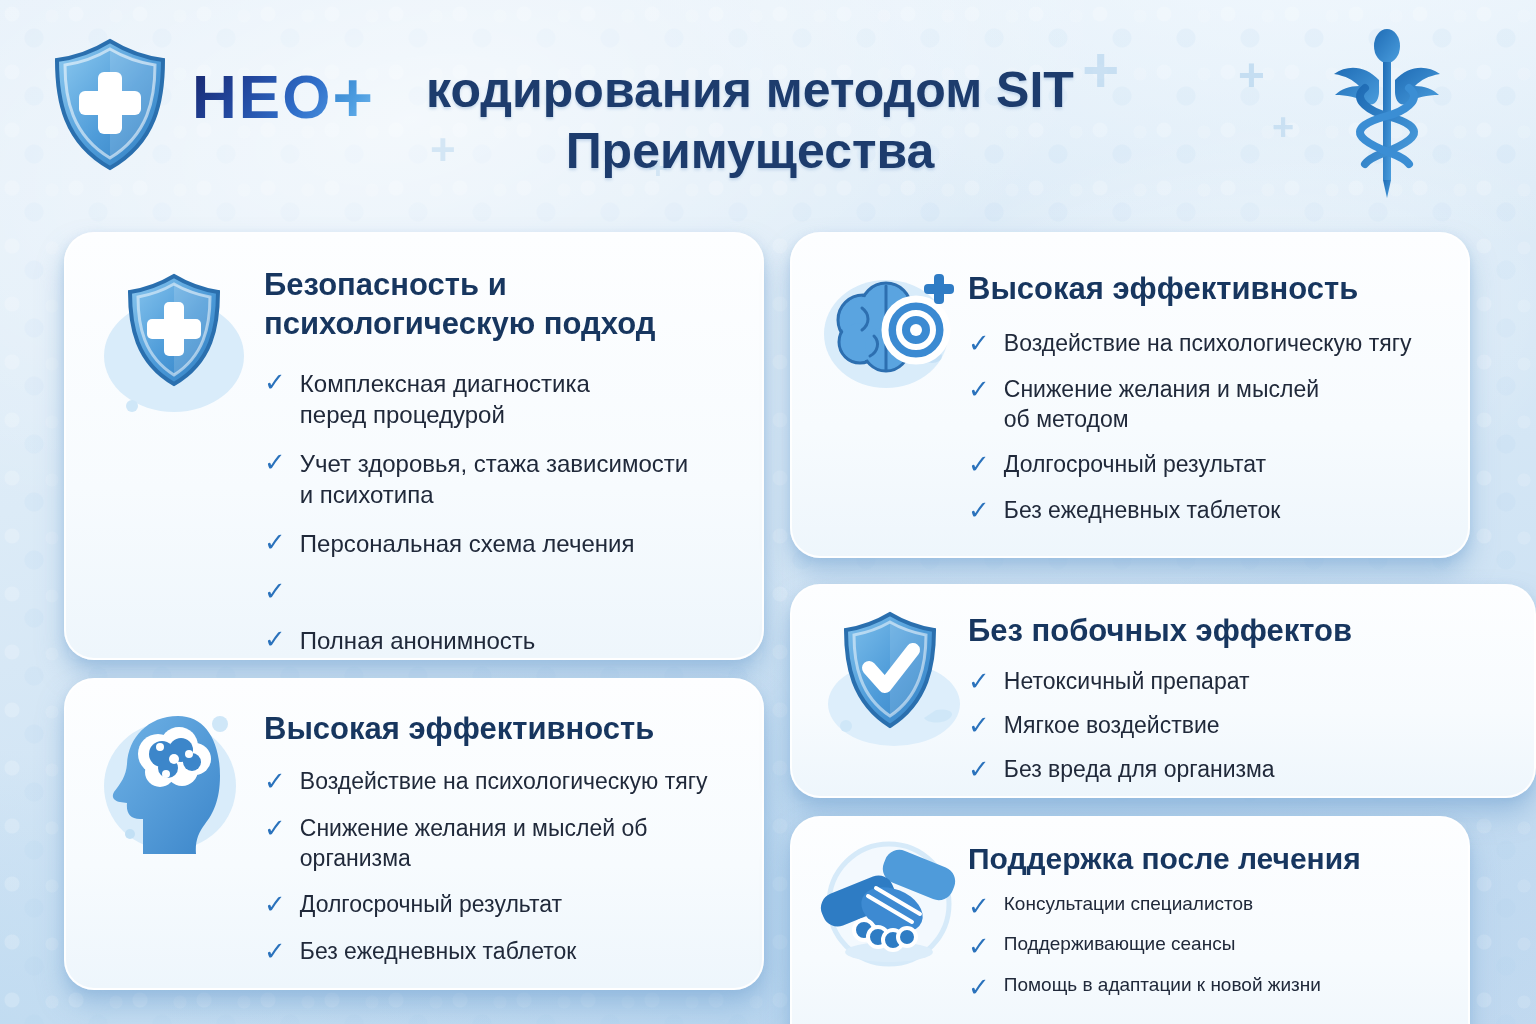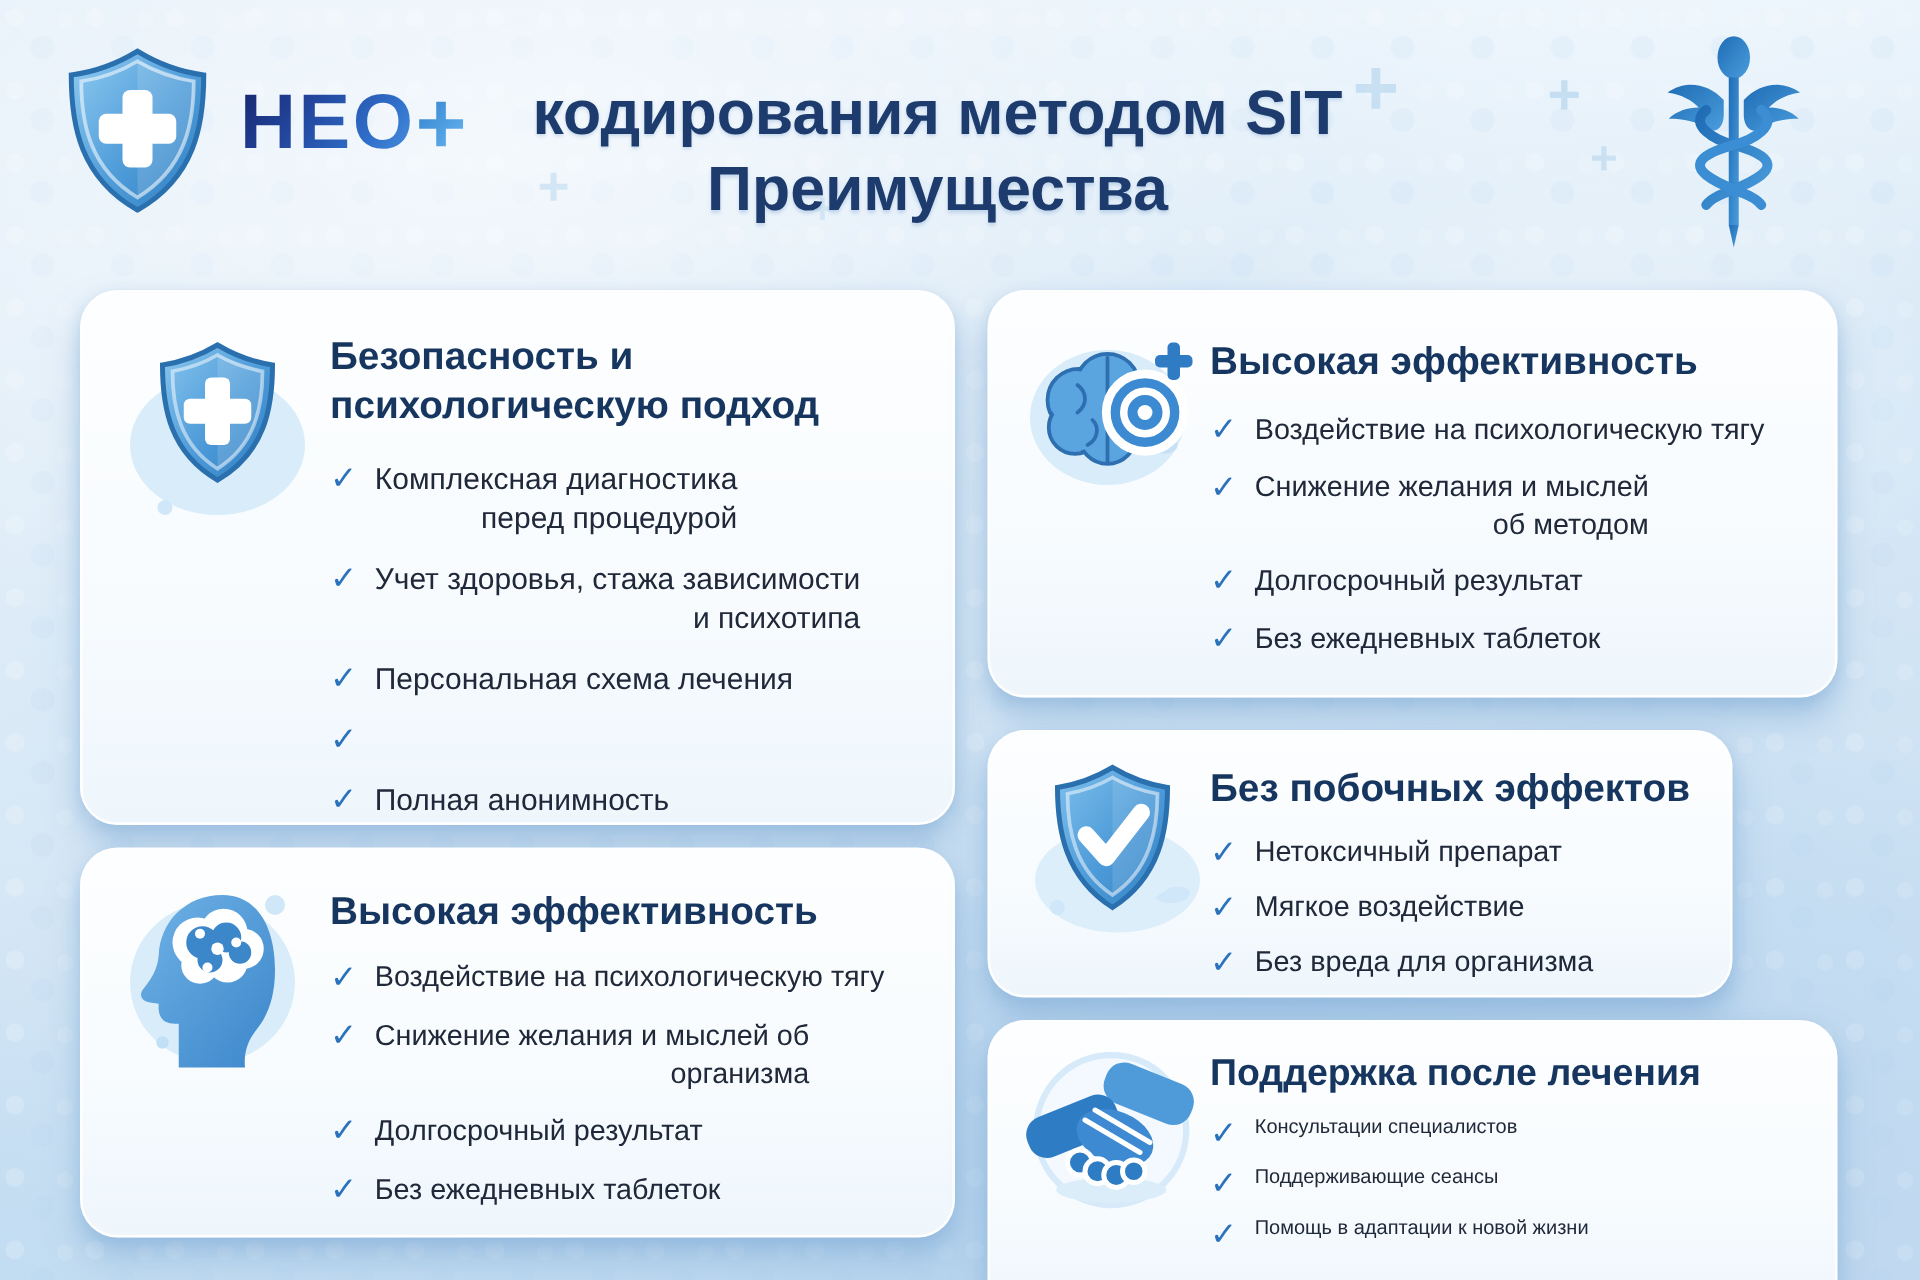--- a/index.html
+++ b/index.html
@@ -47,21 +47,21 @@
   .caduceus{position:absolute;left:1328px;top:24px;width:118px;height:178px;}
 
   
   .card{position:absolute;border-radius:30px;display:flex;box-sizing:border-box;
     background:linear-gradient(180deg,#fdfeff 0%,#f7fbfe 60%,#eef6fc 100%);
     border:2px solid rgba(255,255,255,.9);
     box-shadow:0 16px 26px rgba(122,168,212,.5), 0 4px 10px rgba(140,180,220,.35);}
   .card-a{left:64px;top:232px;width:700px;height:428px;padding:26px 30px 20px 30px;}
   .card-b{left:64px;top:678px;width:700px;height:312px;padding:22px 30px 18px 30px;}
   .card-c{left:790px;top:232px;width:680px;height:326px;padding:24px 28px 18px 24px;}
-  .card-d{left:790px;top:584px;width:596px;height:214px;padding:18px 28px 14px 24px;}
+  .card-d{left:790px;top:584px;width:746px;height:214px;padding:18px 28px 14px 24px;}
   .card-e{left:790px;top:816px;width:680px;height:240px;padding:16px 28px 12px 24px;}
 
   .icon-col{flex:0 0 168px;position:relative;}
   .card-c .icon-col,.card-d .icon-col,.card-e .icon-col{flex:0 0 152px;}
   .icon-col svg{display:block;}
   .content-col{flex:1;min-width:0;}
 
   .card-title{margin:0;color:#17365f;font-weight:700;font-size:31px;line-height:1.25;
     white-space:pre-line;}
   .card-a .card-title{margin-top:6px;margin-bottom:24px;}
@@ -71,23 +71,23 @@
   .card-e .card-title{margin-top:6px;margin-bottom:14px;font-size:30px;}
 
   .checklist{list-style:none;margin:0;padding:0;display:flex;flex-direction:column;}
   .card-a .checklist{gap:18px;}
   .card-b .checklist{gap:17px;}
   .card-c .checklist{gap:16px;}
   .card-d .checklist{gap:14px;}
   .card-e .checklist{gap:11px;}
   .check-item{display:flex;align-items:flex-start;gap:14px;}
   .check{color:#2a72bc;font-weight:700;font-size:26px;line-height:1.15;flex:0 0 auto;}
-  .check-text{color:#20293a;font-size:24px;line-height:1.3;white-space:pre-line;text-align:right;}
+  .check-text{color:#20293a;font-size:24px;line-height:1.3;white-space:pre-line;}
   .card-b .check-text,.card-c .check-text,.card-d .check-text{font-size:23px;}
-  .card-e .check-text{font-size:16px;}
+  .card-e .check-text{font-size:19px;}
 </style>
 </head>
 <body>
 
 <div class="texture"></div>
 <div class="bg-wave wave1"></div>
 <div class="bg-wave wave2"></div>
 <div class="bg-wave wave3"></div>
 <span class="bg-plus bp1">+</span>
 <span class="bg-plus bp2">+</span>

